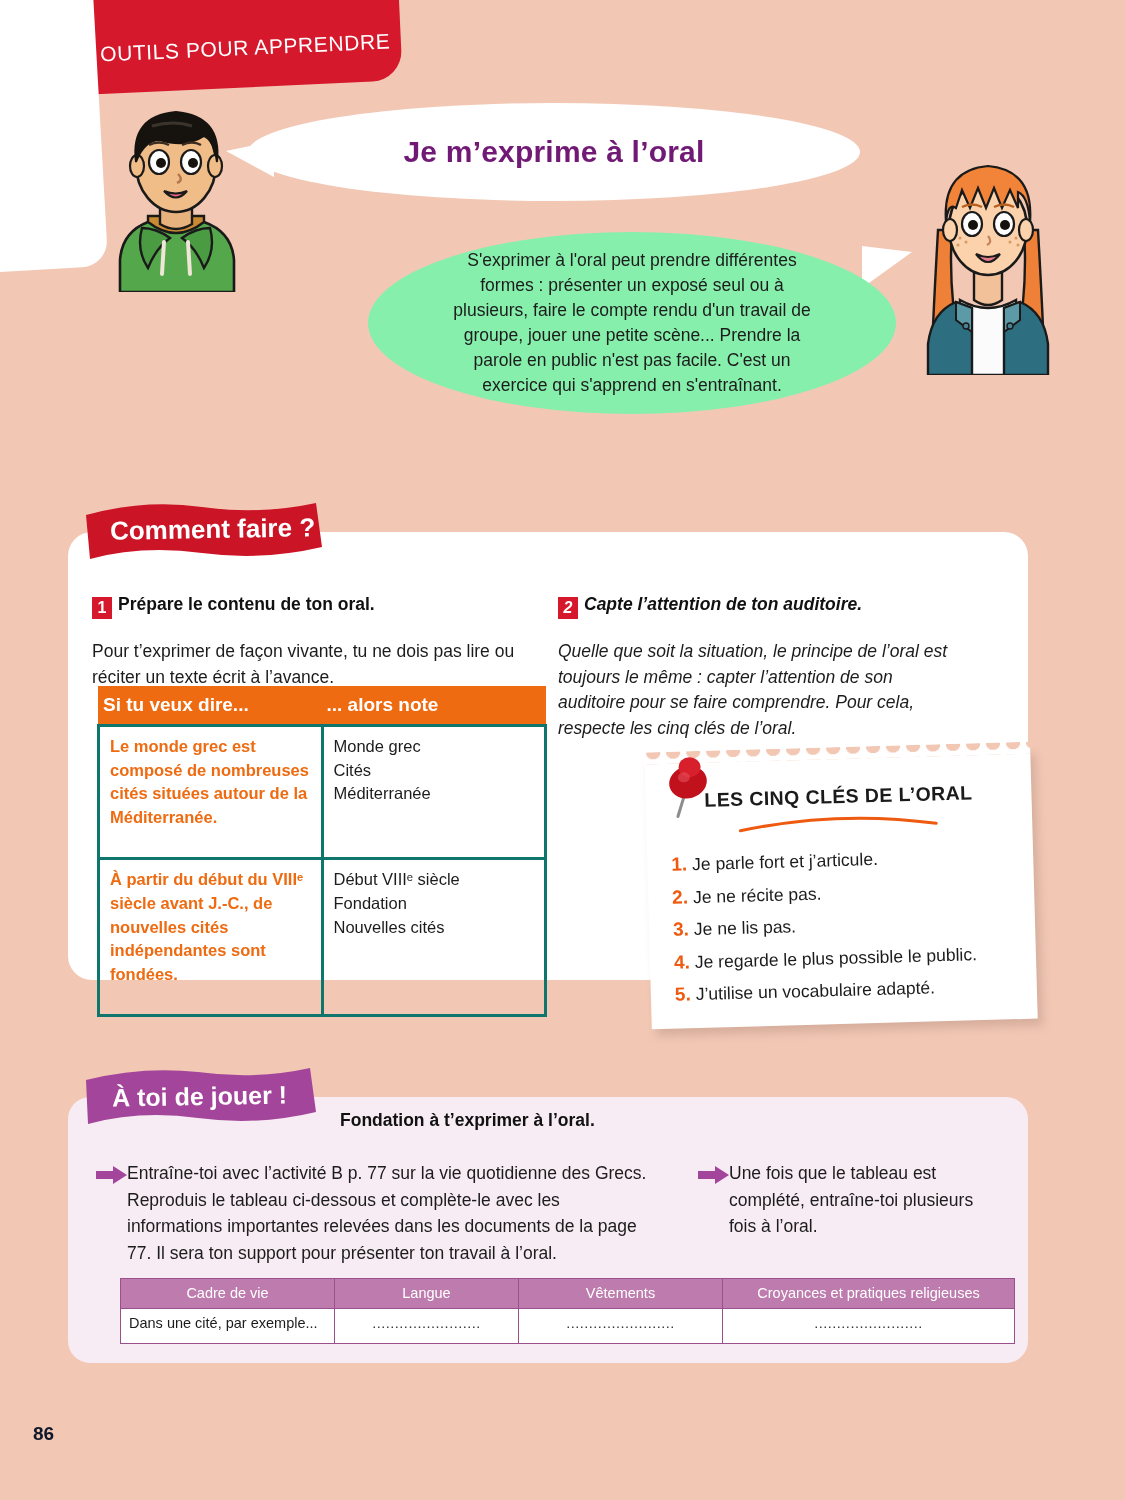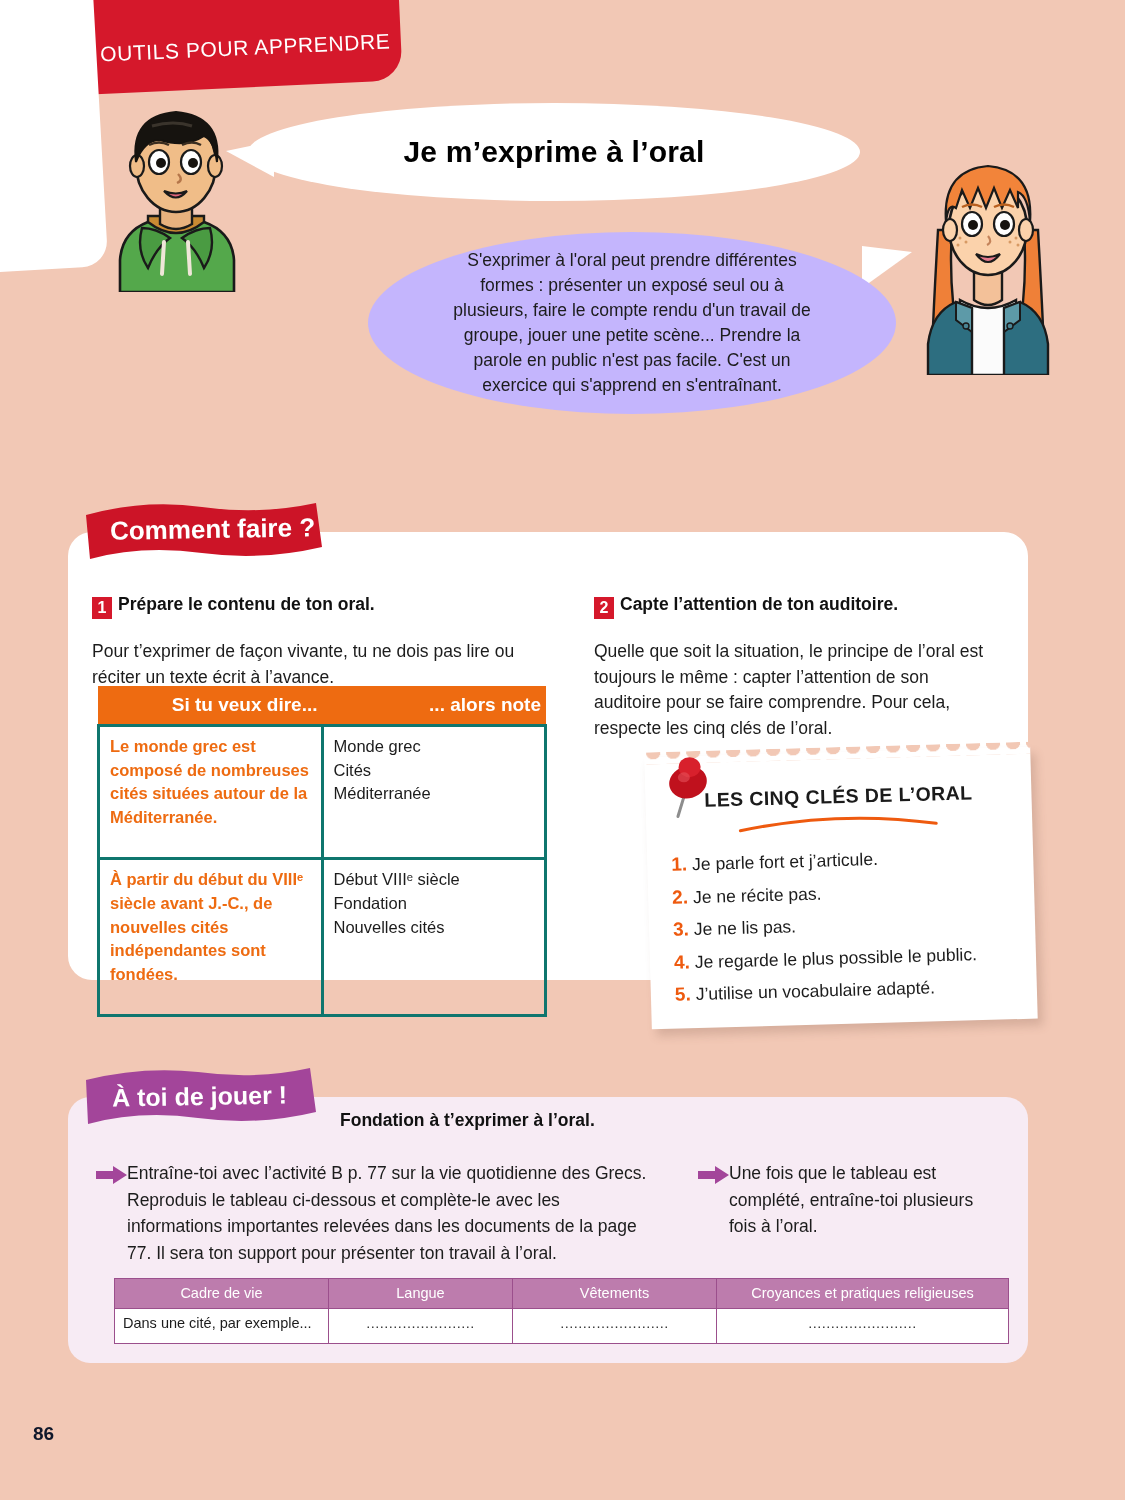--- a/index.html
+++ b/index.html
@@ -85,34 +85,34 @@
     position: absolute;
     left: 226px;
     top: 141px;
     width: 0; height: 0;
     border-top: 10px solid transparent;
     border-bottom: 26px solid transparent;
     border-right: 48px solid #ffffff;
     z-index: 3;
   }
   #page-title {
-    color: #000000;
+    color: #701a75;
     font-size: 30px;
     font-weight: bold;
     letter-spacing: 0.2px;
   }
 
   
   #intro-bubble {
     position: absolute;
     left: 368px;
     top: 232px;
     width: 528px;
     height: 182px;
-    background: #c4b5fd;
+    background: #86efac;
     border-radius: 50% / 50%;
     z-index: 3;
     display: flex;
     align-items: center;
     justify-content: center;
   }
   #intro-bubble-tail {
     position: absolute;
     left: 862px;
     top: 246px;
@@ -163,21 +163,21 @@
     font-size: 26px;
     font-weight: bold;
     z-index: 8;
     transform: rotate(-1deg);
     white-space: nowrap;
   }
 
   
   .step-col { position: absolute; z-index: 3; }
   #step1-col { left: 92px; top: 592px; width: 460px; }
-  #step2-col { left: 594px; top: 592px; width: 400px; }
+  #step2-col { left: 558px; top: 592px; width: 400px; font-style: italic; }
 
   .step-head {
     font-size: 17.5px;
     font-weight: bold;
     color: #111111;
     margin-bottom: 2px;
     line-height: 1.45;
   }
   .step-num {
     display: inline-block;
@@ -208,21 +208,21 @@
     border-collapse: collapse;
     z-index: 3;
     table-layout: fixed;
   }
   #orange-table th {
     background: #ee6b11;
     color: #ffffff;
     font-size: 19px;
     font-weight: bold;
     padding: 7px 4px 8px;
-    text-align: right;
+    text-align: left;
     border: 1px solid #ee6b11;
   }
   #orange-table td {
     border: 3px solid #0f766e;
     padding: 8px 10px 28px;
     font-size: 16.5px;
     line-height: 1.43;
     vertical-align: top;
   }
   #orange-table td.c-left {
@@ -347,21 +347,21 @@
     z-index: 4;
     width: 32px;
     height: 18px;
   }
   #arrow-icon-1 { left: 96px; top: 1166px; }
   #arrow-icon-2 { left: 698px; top: 1166px; }
 
   
   #purple-table {
     position: absolute;
-    left: 114px;
+    left: 120px;
     top: 1278px;
     width: 894px;
     border-collapse: collapse;
     z-index: 3;
     table-layout: fixed;
   }
   #purple-table th {
     background: #bd7cad;
     color: #ffffff;
     font-size: 14.5px;

